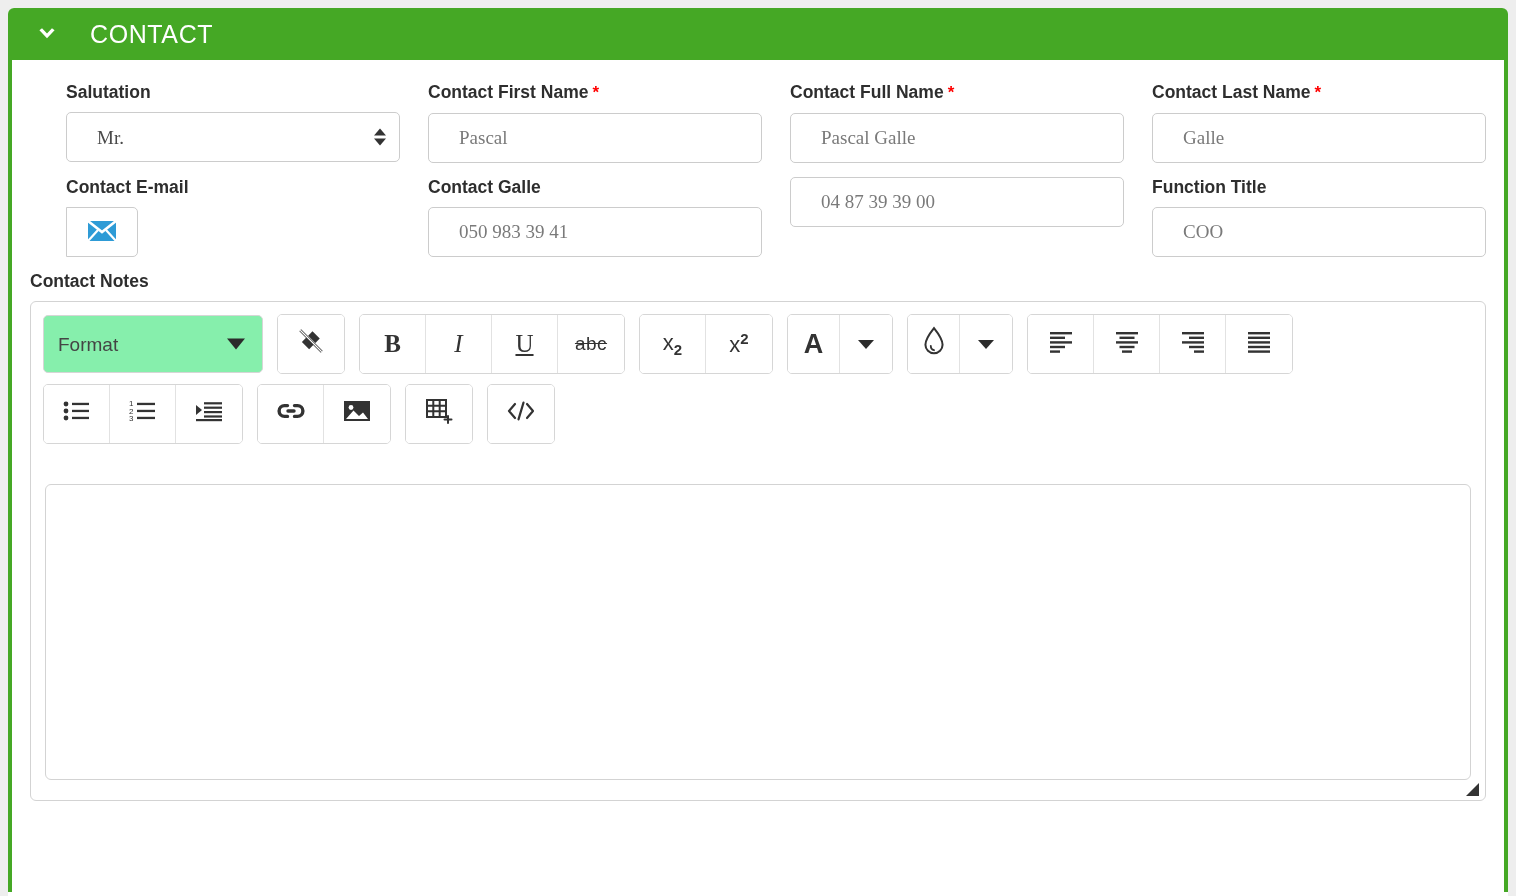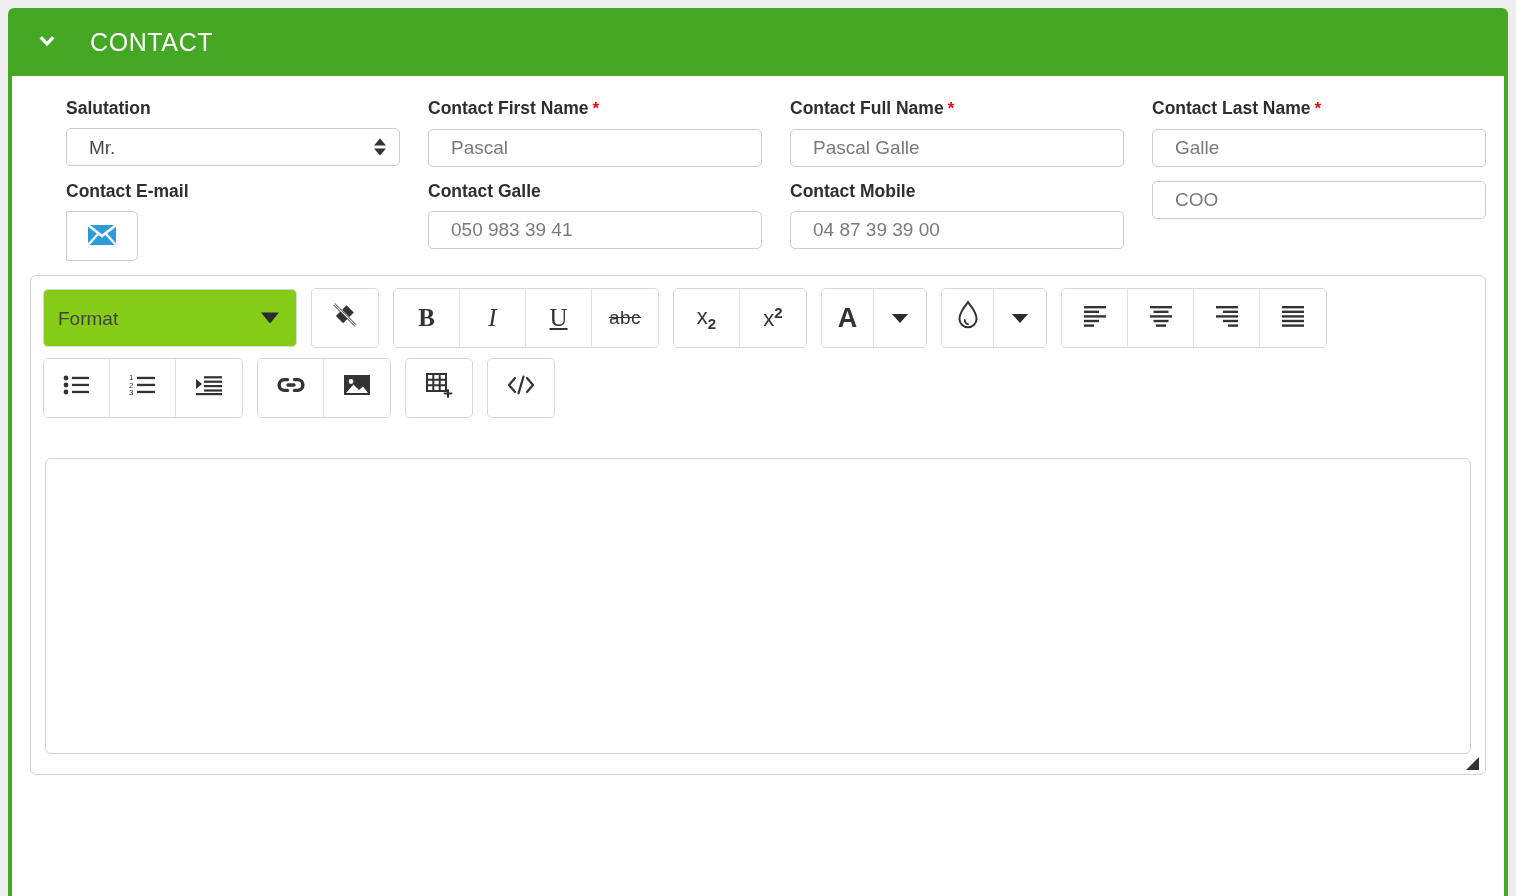--- a/index.html
+++ b/index.html
@@ -15,21 +15,21 @@
     position: absolute;
     left: 8px; top: 8px;
     width: 1500px;
     height: 900px;
     background: #ffffff;
     border-radius: 6px 6px 0 0;
   }
 
   
   .panel-header {
-    height: 68px;
+    height: 52px;
     background: #45a825;
     border-radius: 6px 6px 0 0;
     display: flex;
     align-items: center;
     padding-left: 26px;
     cursor: pointer;
   }
   .collapse-chevron {
     width: 26px; height: 26px;
     display: flex; align-items: center; justify-content: center;
@@ -74,28 +74,28 @@
   .req-star {
     color: #ff0000;
     font-weight: bold;
     margin-left: 4px;
     font-size: 17px;
   }
 
   .text-input,
   .select-input {
     width: 100%;
-    height: 38px;
+    height: 50px;
     border: 1px solid #cccccc;
     border-radius: 5px;
     background: #ffffff;
     font-size: 19px;
     color: #6d6d6d;
-    padding: 0 22px;
-    font-family: Liberation Sans, sans-serif;
+    padding: 0 30px;
+    font-family: Liberation Serif, serif;
     outline: none;
   }
   .text-input::placeholder { color: #7a7a7a; }
 
   .select-wrap { position: relative; }
   .select-input {
     appearance: none;
     -webkit-appearance: none;
     color: #4a4a4a;
   }
@@ -178,24 +178,24 @@
     color: #333333;
     font-size: 22px;
     padding: 0;
     font-family: "Liberation Sans", sans-serif;
   }
   .tb-btn:last-child { border-right: none; }
   .tb-btn.narrow { width: 52px; }
 
   .format-select-wrap { position: relative; margin-right: 14px; }
   .format-select {
-    width: 254px; height: 58px;
+    width: 220px; height: 58px;
     border: 1px solid #d6d6d6;
     border-radius: 5px;
-    background: #84cc16;
+    background: #86efac;
     font-size: 19px;
     color: #444;
     padding: 0 14px;
     appearance: none;
     -webkit-appearance: none;
     font-family: "Liberation Sans", sans-serif;
     outline: none;
   }
   .format-caret {
     position: absolute;
@@ -302,30 +302,31 @@
           </button>
         </div>
       </div>
 
       <div class="field">
         <span class="field-label">Contact Galle</span>
         <input class="text-input" type="text" placeholder="050 983 39 41" style="">
       </div>
 
       <div class="field">
-        <span class="field-label">Contact Mobile</span>
         <input class="text-input" type="text" placeholder="04 87 39 39 00" style="">
       </div>
 
       <div class="field">
+        <span class="field-label">Function Title</span>
         <input class="text-input" type="text" placeholder="COO" style="">
       </div>
     </div>
 
     <div class="notes-block">
+      <span class="field-label">Contact Notes</span>
 
       <div class="editor-shell">
 
         <div class="toolbar">
 
           <div class="tb-row">
 
             <div class="format-select-wrap">
               <select class="format-select">
                 <option>Format</option>

